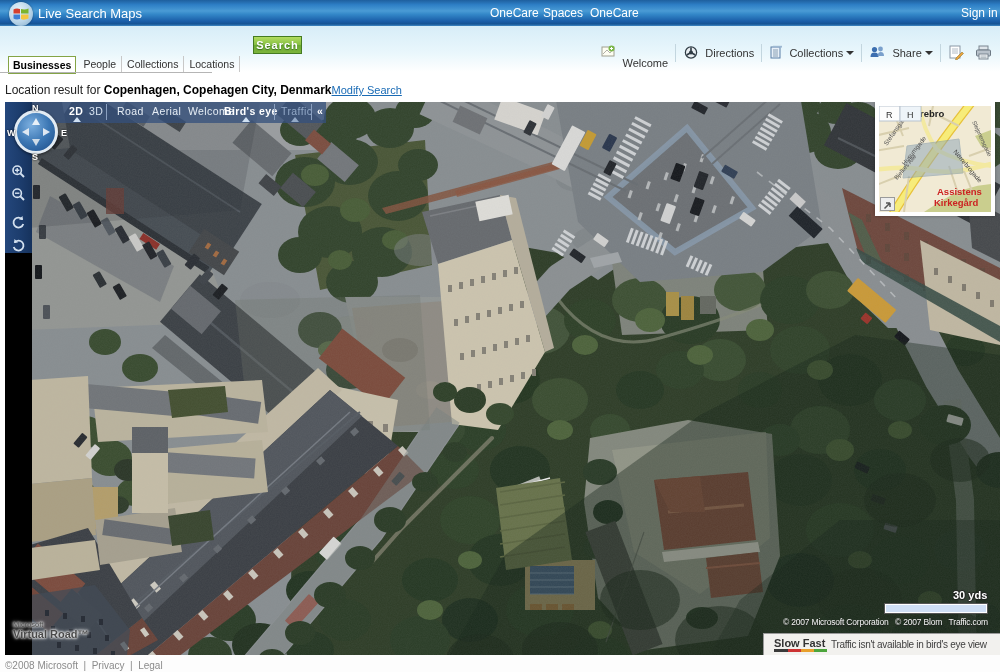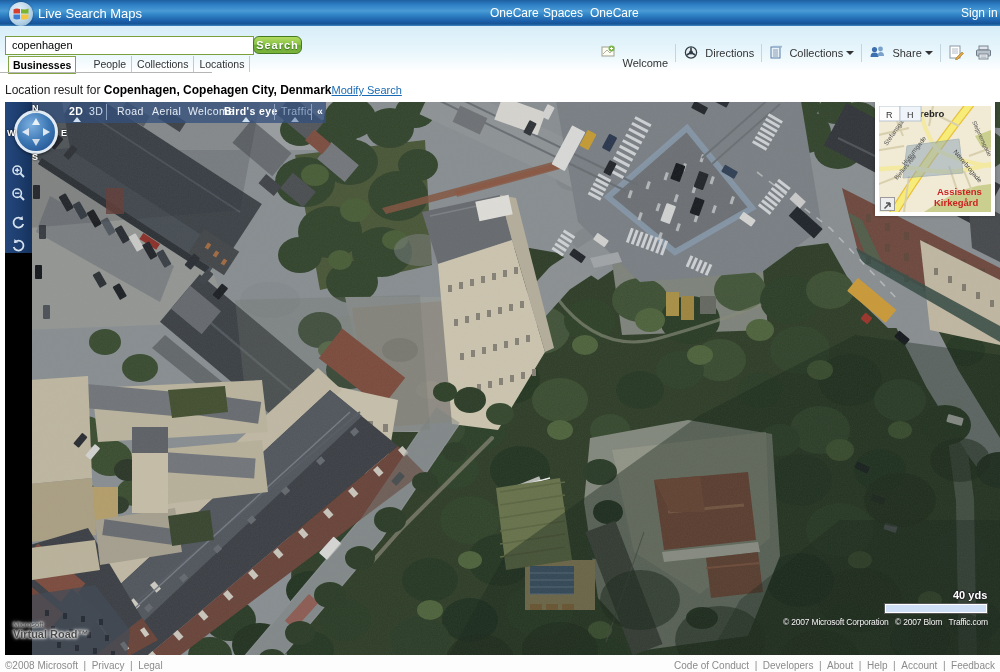--- a/index.html
+++ b/index.html
@@ -12,28 +12,28 @@
     background:radial-gradient(circle at 40% 35%, #e9f4fb, #b8d4e8 55%, #7fa8c8);
     box-shadow:0 0 2px rgba(0,0,0,.45);}
   #winlogo svg{position:absolute;left:3px;top:3px;}
   #topbar .title{position:absolute;left:38px;top:6px;color:#fff;font-size:13px;}
   #topbar .navl{position:absolute;top:6px;color:#fff;font-size:12px;}
   
   #searcharea{position:absolute;left:0;top:26px;width:1000px;height:46px;
     background:linear-gradient(#d7edf8, #eaf7fc 60%, #ffffff 100%);}
   #sbox{position:absolute;left:5px;top:10px;width:237px;height:14px;border:1px solid #7aa03c;
     background:#fff;font-size:11px;font-family:"Liberation Sans",sans-serif;padding:2px 4px 1px 6px;color:#000;}
-  #sbtn{position:absolute;left:253px;top:10px;width:47px;height:16px;border:1px solid #447b21;border-radius:6px;
+  #sbtn{position:absolute;left:253px;top:10px;width:47px;height:16px;border:1px solid #447b21;border-radius:0;
     background:linear-gradient(#b2dc60, #86bf43 50%, #6aaa33 51%, #7cb43c);
     color:#fff;font-weight:bold;font-size:11px;text-align:center;line-height:17px;
     letter-spacing:1px; text-shadow:0 1px 1px #3c6e1d;}
   
   #tabs{position:absolute;left:8px;top:56px;height:16px;font-size:10.5px;color:#333;}
   .tab{float:left;padding:2px 5px;border-right:1px solid #c8c8c8;}
-  .tab.first{border:1px solid #84a446;font-weight:bold;color:#000;background:#fff;margin-right:12px;padding:2px 4px;}
+  .tab.first{border:1px solid #84a446;font-weight:bold;color:#000;background:#fff;margin-right:2px;padding:2px 4px;}
   #tabline{position:absolute;left:0px;top:72px;width:212px;height:0;border-top:1px solid #b5b5b5;}
   
   #rtools{position:absolute;right:8px;top:11px;height:22px;font-size:11px;color:#333;white-space:nowrap;}
   .rt{display:inline-block;vertical-align:middle;}
   .sep{display:inline-block;width:1px;height:18px;background:#c3d6df;vertical-align:middle;margin:0 4px;}
   .caret{display:inline-block;width:0;height:0;border-left:4px solid transparent;
     border-right:4px solid transparent;border-top:4px solid #333;margin-left:3px;vertical-align:middle;}
   
   #locline{position:absolute;left:5px;top:83px;font-size:12px;color:#222;}
   #locline b{color:#000;}
@@ -89,21 +89,20 @@
   </div>
   <div class="title">Live Search Maps</div>
   <div class="navl" style="left:446px;margin-top:23px;">Home</div>
   <div class="navl" style="left:490px;">OneCare</div>
   <div class="navl" style="left:543px;">Spaces</div>
   <div class="navl" style="left:590px;">OneCare</div>
   <div class="navl" style="left:961px;">Sign in</div>
 </div>
 
 <div id="searcharea">
-  <div id="sbox">copenhagen</div>
   <div id="sbtn">Search</div>
   <div id="rtools">
     <span class="rt"><svg width="15" height="14" viewBox="0 0 15 14">
           <rect x="1" y="2" width="12" height="9" fill="#fdfdf2" stroke="#a0a090" stroke-width="1"></rect>
           <path d="M2 9 L6 5 L9 8 L12 4" stroke="#b0b0a8" fill="none"></path>
           <circle cx="10.5" cy="3.5" r="3" fill="#7ab648"></circle>
           <path d="M9 3.5 L12 3.5 M10.5 2 L10.5 5" stroke="#fff" stroke-width="1"></path>
         </svg></span>
     <span class="rt" style="margin-left:3px;margin-top:20px;">Welcome</span>
     <span class="sep"></span>
@@ -756,24 +755,31 @@
       <text x="7" y="11.5" font-size="9" fill="#333" font-family="Liberation Sans">R</text>
       <text x="28" y="11.5" font-size="9" fill="#333" font-family="Liberation Sans">H</text>
     </svg>
     <div style="position:absolute;left:1px;bottom:1px;width:13px;height:12px;background:#ededed;border:1px solid #9a9a9a;">
       <svg width="13" height="12" viewBox="0 0 13 12">
           <path d="M3.5 8.5 L9 3 M9 3 L9 7 M9 3 L5 3" stroke="#555" stroke-width="1.5" fill="none"></path>
         </svg>
     </div>
   </div>
   <div id="scalebar"></div>
-  <div id="scaletxt">40 yds</div>
+  <div id="scaletxt">30 yds</div>
   <div id="copyr">© 2007 Microsoft Corporation&nbsp;&nbsp;&nbsp;© 2007 Blom&nbsp;&nbsp;&nbsp;Traffic.com</div>
+  <div id="trafficbar">
+    <span style="position:absolute;left:10px;top:3px;font-weight:bold;color:#333;">Slow Fast</span>
+    <span style="position:absolute;left:10px;top:15px;width:14px;height:3px;background:#3a3a3a;"></span>
+    <span style="position:absolute;left:24px;top:15px;width:13px;height:3px;background:#c33;"></span>
+    <span style="position:absolute;left:37px;top:15px;width:13px;height:3px;background:#e8a02c;"></span>
+    <span style="position:absolute;left:50px;top:15px;width:13px;height:3px;background:#4ca53c;"></span>
+    <span style="position:absolute;left:67px;top:5px;color:#3f3f3f;font-size:10px;letter-spacing:-0.3px;white-space:nowrap;">Traffic isn't available in bird's eye view</span>
+  </div>
   <div id="velogo">
       <div style="font-size:7.5px;">Microsoft</div>
       <div style="font-size:11px;font-weight:bold;margin-top:-1px;">Virtual Road™</div>
     </div>
 </div>
 
 <div id="footer">
   <span style="position:absolute;left:5px;top:5px;">©2008 Microsoft&nbsp;&nbsp;|&nbsp;&nbsp;Privacy&nbsp;&nbsp;|&nbsp;&nbsp;Legal</span>
-  <span style="position:absolute;right:5px;top:5px;">Code of Conduct&nbsp;&nbsp;|&nbsp;&nbsp;Developers&nbsp;&nbsp;|&nbsp;&nbsp;About&nbsp;&nbsp;|&nbsp;&nbsp;Help&nbsp;&nbsp;|&nbsp;&nbsp;Account&nbsp;&nbsp;|&nbsp;&nbsp;Feedback</span>
 </div>
 
 </body></html>

